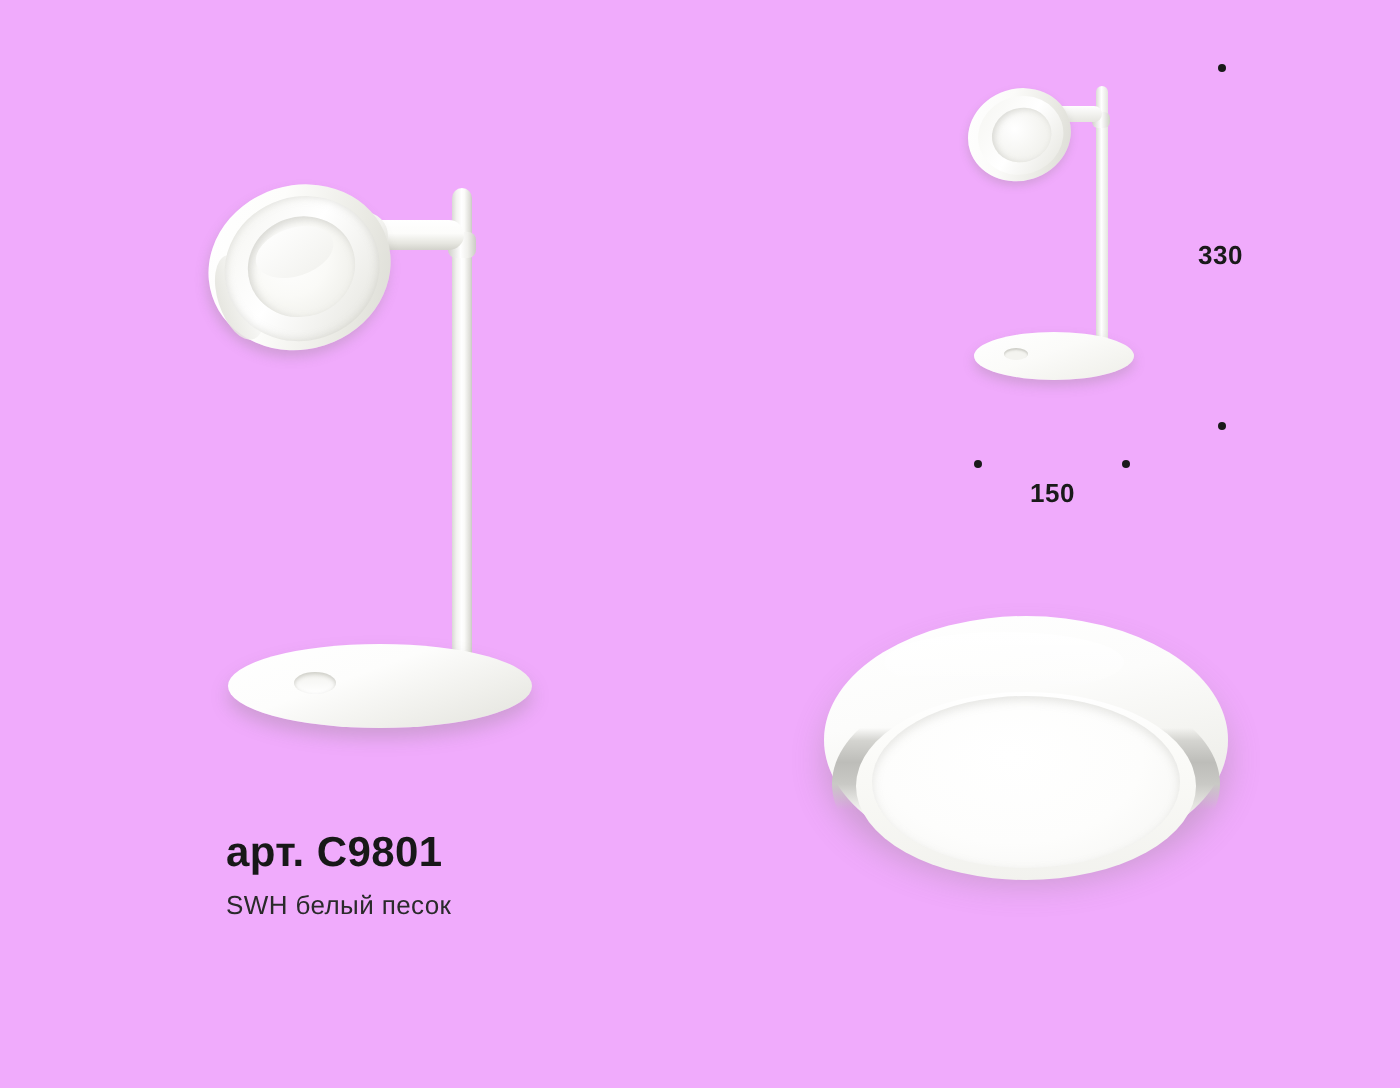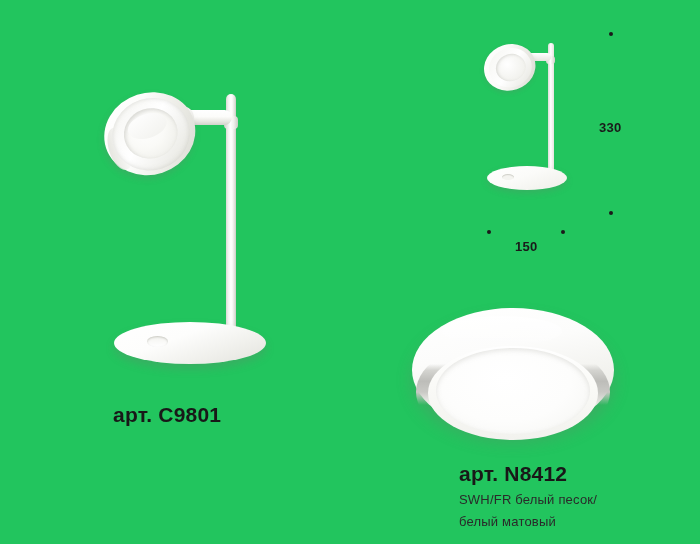--- a/index.html
+++ b/index.html
@@ -4,21 +4,21 @@
 <style>
   html, body {
     margin: 0;
     padding: 0;
     background: #ffffff;
   }
   #page {
     position: relative;
     width: 700px;
     height: 544px;
-    background: #22c55e;
+    background: #f0abfc;
     overflow: hidden;
     font-family: "Liberation Sans", sans-serif;
     -webkit-font-smoothing: antialiased;
   }
 
   
   .lamp-large { position: absolute; left: 0; top: 0; width: 360px; height: 400px; }
 
   
   .post-l {
@@ -292,21 +292,21 @@
   }
   .downlight .gloss {
     position: absolute;
     left: 30px; top: 8px;
     width: 120px; height: 30px;
     border-radius: 50%;
     background: linear-gradient(to bottom, rgba(255,255,255,0.95), rgba(255,255,255,0));
   }
 
   
-  .label-block { position: absolute; }
+  .label-block { position: absolute; margin-top: 12px; }
   .label-title {
     font-size: 21px;
     font-weight: bold;
     color: #181818;
     letter-spacing: .2px;
     white-space: nowrap;
   }
   .label-sub {
     font-size: 13px;
     font-weight: normal;
@@ -379,21 +379,17 @@
     <div class="skirt"></div>
     <div class="outer"></div>
     <div class="gloss"></div>
     <div class="band"></div>
     <div class="band-inner"></div>
     <div class="diffuser"></div>
   </div>
 
   <div class="label-block label-c9801">
     <div class="label-title">арт. C9801</div>
+    <div class="label-sub">SWH белый песок</div>
   </div>
 
-  <div class="label-block label-n8412">
-    <div class="label-title">арт. N8412</div>
-    <div class="label-sub">SWH/FR белый песок/</div>
-    <div class="label-sub">белый матовый</div>
-  </div>
 
 </div>
 
 </body></html>

